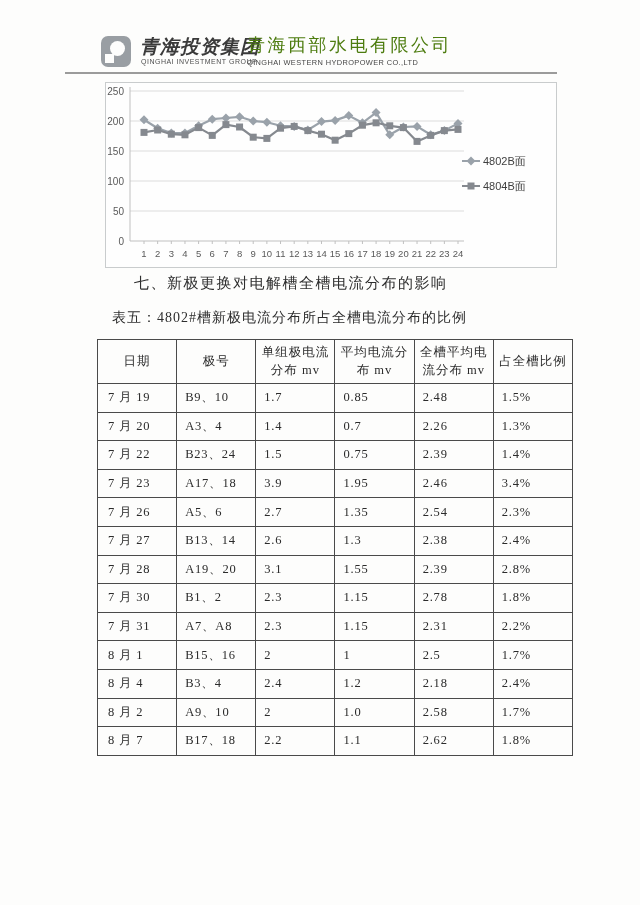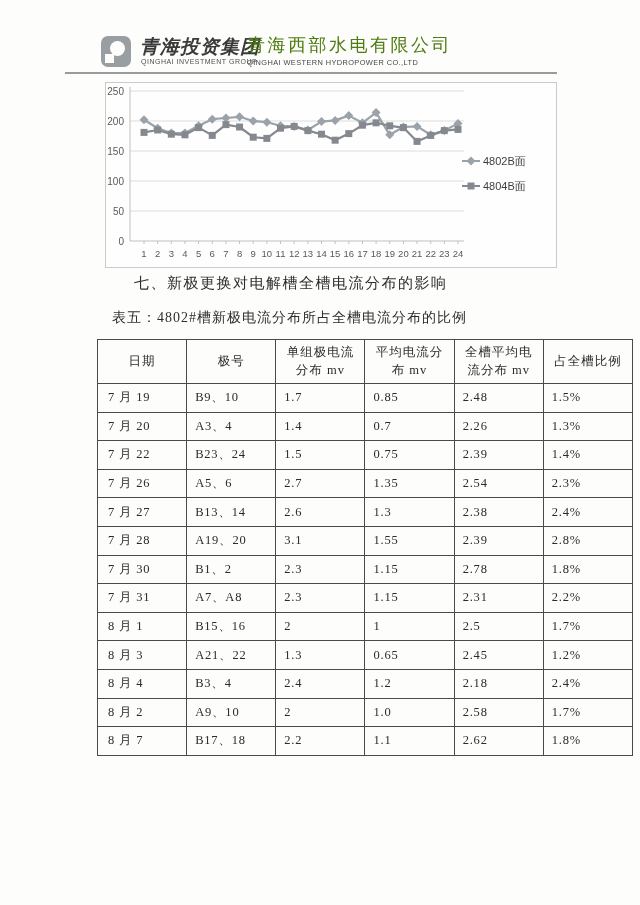--- a/index.html
+++ b/index.html
@@ -59,21 +59,21 @@
     color:#2e2e2e;
   }
   .table-caption {
     position:absolute; left:97px; top:309px; font-size:14px; letter-spacing:1px;
     color:#2e2e2e;
     margin-left:15px;
   }
 
   
   table.data-table {
-    position:absolute; left:97px; top:339px; width:536px;
+    position:absolute; left:97px; top:339px; width:476px;
     border-collapse:collapse; table-layout:fixed;
     font-size:12.5px; color:#2b2b2b;
   }
   table.data-table th, table.data-table td {
     border:1px solid #4a4a4a; font-weight:normal;
   }
   table.data-table th {
     height:44px; text-align:center; line-height:1.4; letter-spacing:1px;
     padding:1px 2px;
   }
@@ -249,20 +249,28 @@
         </tr>
         <tr>
           <td class="date-cell">7 月 22</td>
           <td>B23、24</td>
           <td>1.5</td>
           <td>0.75</td>
           <td>2.39</td>
           <td>1.4%</td>
         </tr>
         <tr>
+          <td class="date-cell">7 月 23</td>
+          <td>A17、18</td>
+          <td>3.9</td>
+          <td>1.95</td>
+          <td>2.46</td>
+          <td>3.4%</td>
+        </tr>
+        <tr>
           <td class="date-cell">7 月 26</td>
           <td>A5、6</td>
           <td>2.7</td>
           <td>1.35</td>
           <td>2.54</td>
           <td>2.3%</td>
         </tr>
         <tr>
           <td class="date-cell">7 月 27</td>
           <td>B13、14</td>
@@ -297,28 +305,20 @@
         </tr>
         <tr>
           <td class="date-cell">8 月 1</td>
           <td>B15、16</td>
           <td>2</td>
           <td>1</td>
           <td>2.5</td>
           <td>1.7%</td>
         </tr>
         <tr>
-          <td class="date-cell">8 月 3</td>
-          <td>A21、22</td>
-          <td>1.3</td>
-          <td>0.65</td>
-          <td>2.45</td>
-          <td>1.2%</td>
-        </tr>
-        <tr>
           <td class="date-cell">8 月 4</td>
           <td>B3、4</td>
           <td>2.4</td>
           <td>1.2</td>
           <td>2.18</td>
           <td>2.4%</td>
         </tr>
         <tr>
           <td class="date-cell">8 月 2</td>
           <td>A9、10</td>

